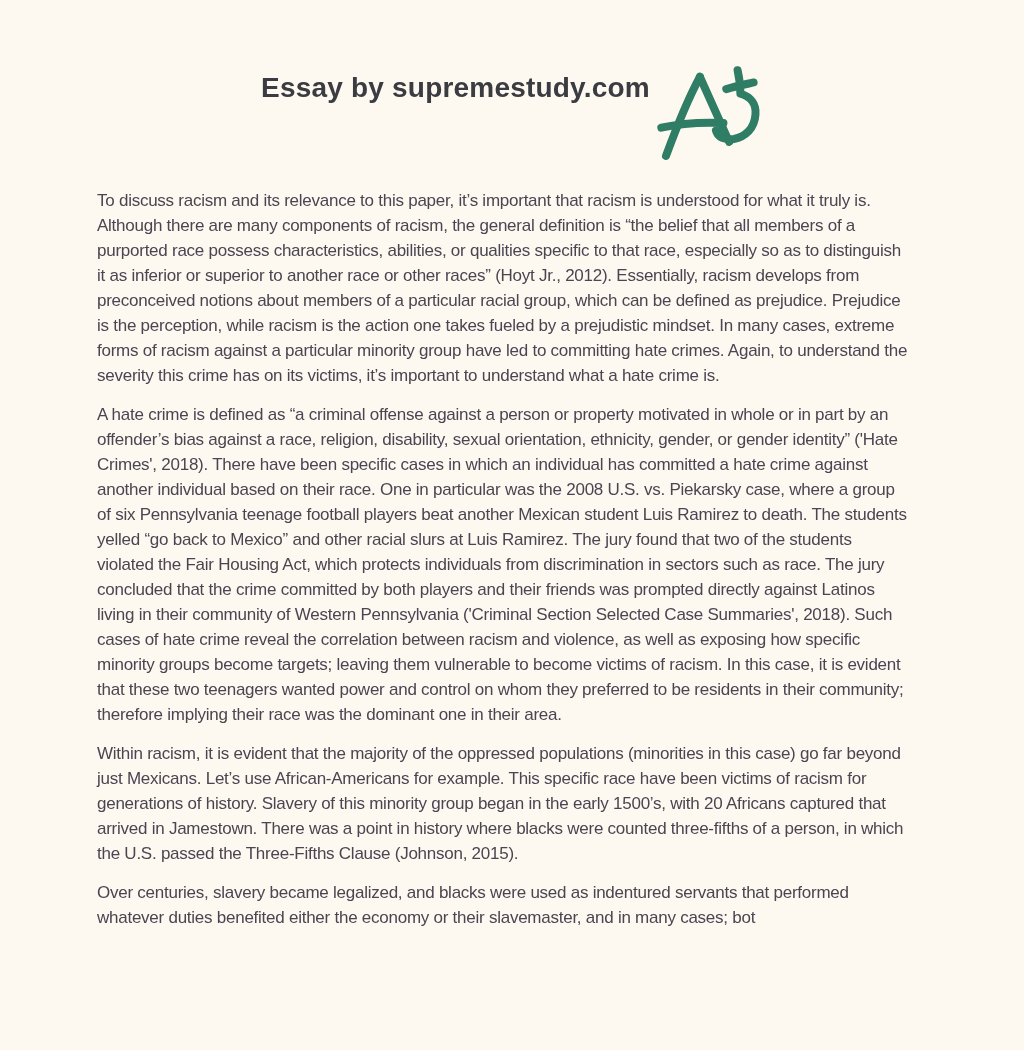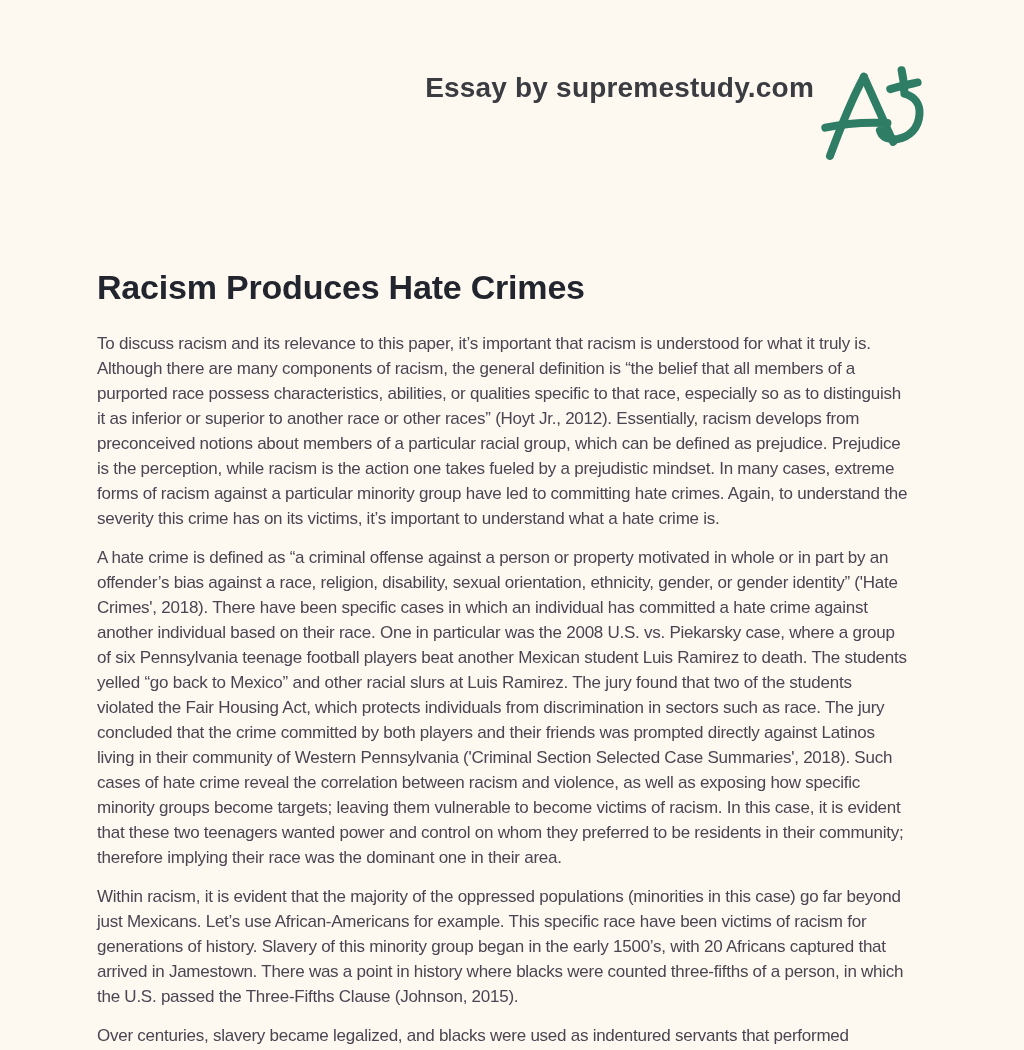--- a/index.html
+++ b/index.html
@@ -3,21 +3,21 @@
 <meta charset="utf-8">
 <style>
   html,body{margin:0;padding:0}
   body{
     width:1024px;height:1050px;overflow:hidden;
     background:var(--background,#fdf9f1);
     font-family:"Liberation Sans",sans-serif;
     -webkit-font-smoothing:antialiased;
   }
   .page{padding:64px 97px 0 97px}
-  .header{display:flex;justify-content:flex-end;align-items:flex-start}
+  .header{display:flex;justify-content:center;align-items:flex-start}
   .page-title{
     margin:8px 0 0 0;font-size:28px;font-weight:700;
     color:var(--header-text,#3b3c41);letter-spacing:.2px;line-height:1.15;
   }
   .source-line{margin-top:19px;font-size:17px;letter-spacing:-.1px}
   .source-label{color:var(--muted-label,#909090)}
   .source-link{color:var(--link,#27806a);text-decoration:none;margin-left:5px}
   .logo{flex:0 0 auto;color:var(--logo-green,#2e7d64)}
   .logo svg{display:block}
   .essay-title{
@@ -43,21 +43,20 @@
       <svg width="113" height="100" viewBox="0 0 120 105" fill="none" stroke="currentColor" stroke-width="8.5" stroke-linecap="round" stroke-linejoin="round">
         <path d="M 17 97 C 28 67 40 37 53 13"></path>
         <path d="M 53 13 C 62 33 73 57 84 82"></path>
         <path d="M 12 67 C 34 62 56 61 78 62"></path>
         <path d="M 81 26 C 91 23 101 21 110 19"></path>
         <path d="M 93 6 C 95 15 96 23 96 31 C 107 34 113 42 112 53 C 111 68 101 77 89 79 C 79 80 72 77 70 70"></path>
       </svg>
     </div>
   </div>
 
-  <h2 class="essay-title">Racism Produces Hate Crimes</h2>
 
   <div class="essay">
     <p>To discuss racism and its relevance to this paper, it’s important that racism is understood for what it truly is. Although there are many components of racism, the general definition is “the belief that all members of a purported race possess characteristics, abilities, or qualities specific to that race, especially so as to distinguish it as inferior or superior to another race or other races” (Hoyt Jr., 2012). Essentially, racism develops from preconceived notions about members of a particular racial group, which can be defined as prejudice. Prejudice is the perception, while racism is the action one takes fueled by a prejudistic mindset. In many cases, extreme forms of racism against a particular minority group have led to committing hate crimes. Again, to understand the severity this crime has on its victims, it’s important to understand what a hate crime is.</p>
     <p>A hate crime is defined as “a criminal offense against a person or property motivated in whole or in part by an offender’s bias against a race, religion, disability, sexual orientation, ethnicity, gender, or gender identity” ('Hate Crimes', 2018). There have been specific cases in which an individual has committed a hate crime against another individual based on their race. One in particular was the 2008 U.S. vs. Piekarsky case, where a group of six Pennsylvania teenage football players beat another Mexican student Luis Ramirez to death. The students yelled “go back to Mexico” and other racial slurs at Luis Ramirez. The jury found that two of the students violated the Fair Housing Act, which protects individuals from discrimination in sectors such as race. The jury concluded that the crime committed by both players and their friends was prompted directly against Latinos living in their community of Western Pennsylvania ('Criminal Section Selected Case Summaries', 2018). Such cases of hate crime reveal the correlation between racism and violence, as well as exposing how specific minority groups become targets; leaving them vulnerable to become victims of racism. In this case, it is evident that these two teenagers wanted power and control on whom they preferred to be residents in their community; therefore implying their race was the dominant one in their area.</p>
     <p>Within racism, it is evident that the majority of the oppressed populations (minorities in this case) go far beyond just Mexicans. Let’s use African-Americans for example. This specific race have been victims of racism for generations of history. Slavery of this minority group began in the early 1500’s, with 20 Africans captured that arrived in Jamestown. There was a point in history where blacks were counted three-fifths of a person, in which the U.S. passed the Three-Fifths Clause (Johnson, 2015).</p>
     <p>Over centuries, slavery became legalized, and blacks were used as indentured servants that performed whatever duties benefited either the economy or their slavemaster, and in many cases; bot</p>
   </div>
 
 </div>
 

